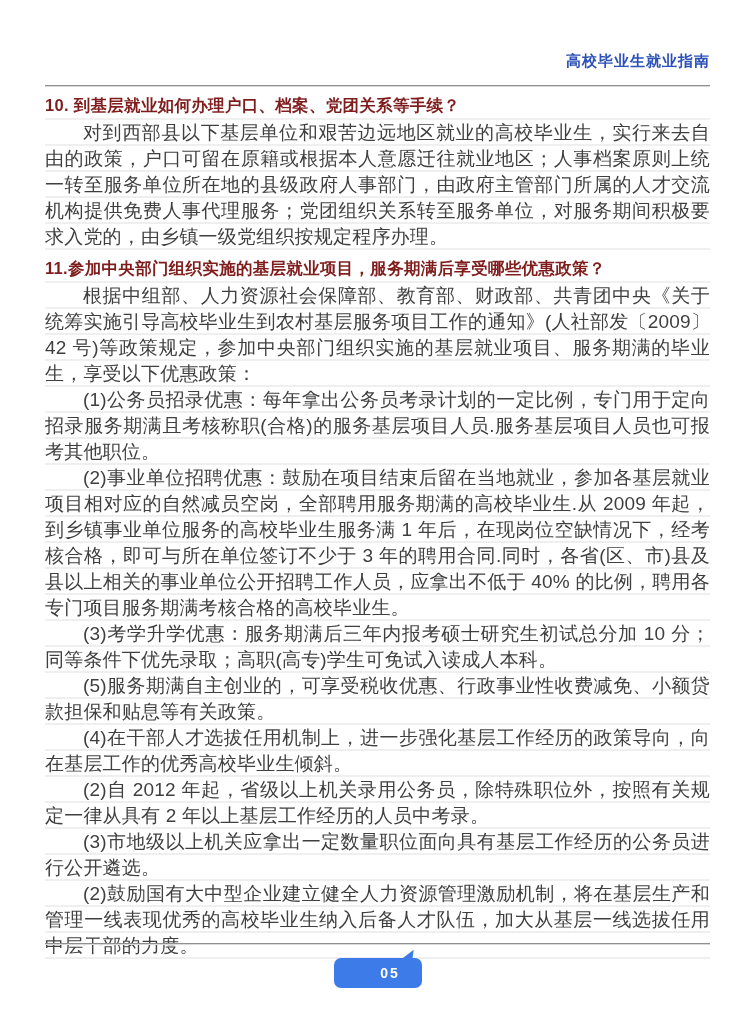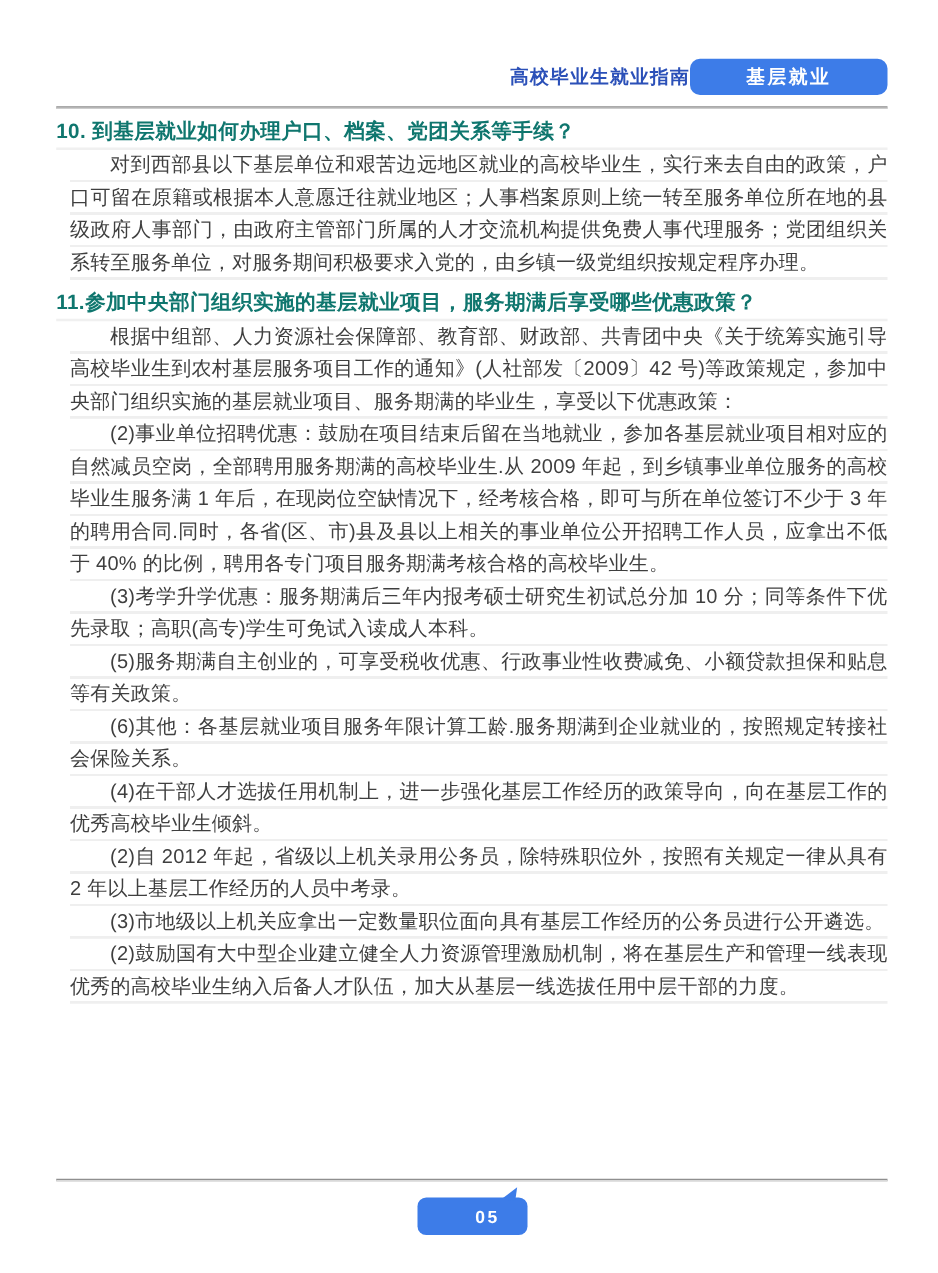--- a/index.html
+++ b/index.html
@@ -45,42 +45,41 @@
   .header-rule {
     height: 2px;
     background: #8f8f8f;
     border-bottom: 1px solid #d9d9d9;
     margin-top: 9px;
   }
   
   .section-heading {
     font-size: 16.5px;
     font-weight: bold;
-    color: #0f766e;
+    color: #7f1d1d;
     line-height: 26px;
     margin-top: 5px;
     border-bottom: 2px solid #f0f0f0;
     letter-spacing: 0.3px;
   }
   .para {
-    font-size: 16px;
+    font-size: 19px;
     color: #3f3f3f;
     line-height: 26px;
     text-align: justify;
     text-indent: 2em;
     letter-spacing: 0.2px;
     
     background-image: repeating-linear-gradient(
       to bottom,
       transparent 0px,
       transparent 24px,
       #efefef 24px,
       #efefef 26px
     );
-    margin-left: 11px;
   }
   
   .footer {
     position: absolute;
     left: 45px;
     right: 40px;
     bottom: 30px;
   }
   .footer-rule {
     height: 2px;
@@ -114,36 +113,35 @@
     transform: rotate(8deg);
   }
 </style>
 </head>
 <body>
 
 <div class="page">
 
   <div class="header">
     <div class="header-title">高校毕业生就业指南</div>
-    <div class="header-badge">基层就业</div>
   </div>
   <div class="header-rule"></div>
 
   <div class="section">
     <div class="section-heading">10. 到基层就业如何办理户口、档案、党团关系等手续？</div>
     <p class="para">对到西部县以下基层单位和艰苦边远地区就业的高校毕业生，实行来去自由的政策，户口可留在原籍或根据本人意愿迁往就业地区；人事档案原则上统一转至服务单位所在地的县级政府人事部门，由政府主管部门所属的人才交流机构提供免费人事代理服务；党团组织关系转至服务单位，对服务期间积极要求入党的，由乡镇一级党组织按规定程序办理。</p>
   </div>
 
   <div class="section">
     <div class="section-heading">11.参加中央部门组织实施的基层就业项目，服务期满后享受哪些优惠政策？</div>
     <p class="para">根据中组部、人力资源社会保障部、教育部、财政部、共青团中央《关于统筹实施引导高校毕业生到农村基层服务项目工作的通知》(人社部发〔2009〕42 号)等政策规定，参加中央部门组织实施的基层就业项目、服务期满的毕业生，享受以下优惠政策：</p>
+    <p class="para">(1)公务员招录优惠：每年拿出公务员考录计划的一定比例，专门用于定向招录服务期满且考核称职(合格)的服务基层项目人员.服务基层项目人员也可报考其他职位。</p>
     <p class="para">(2)事业单位招聘优惠：鼓励在项目结束后留在当地就业，参加各基层就业项目相对应的自然减员空岗，全部聘用服务期满的高校毕业生.从 2009 年起，到乡镇事业单位服务的高校毕业生服务满 1 年后，在现岗位空缺情况下，经考核合格，即可与所在单位签订不少于 3 年的聘用合同.同时，各省(区、市)县及县以上相关的事业单位公开招聘工作人员，应拿出不低于 40% 的比例，聘用各专门项目服务期满考核合格的高校毕业生。</p>
     <p class="para">(3)考学升学优惠：服务期满后三年内报考硕士研究生初试总分加 10 分；同等条件下优先录取；高职(高专)学生可免试入读成人本科。</p>
     <p class="para">(5)服务期满自主创业的，可享受税收优惠、行政事业性收费减免、小额贷款担保和贴息等有关政策。</p>
-    <p class="para">(6)其他：各基层就业项目服务年限计算工龄.服务期满到企业就业的，按照规定转接社会保险关系。</p>
   </div>
 
   <div class="section">
     <p class="para">(4)在干部人才选拔任用机制上，进一步强化基层工作经历的政策导向，向在基层工作的优秀高校毕业生倾斜。</p>
     <p class="para">(2)自 2012 年起，省级以上机关录用公务员，除特殊职位外，按照有关规定一律从具有 2 年以上基层工作经历的人员中考录。</p>
     <p class="para">(3)市地级以上机关应拿出一定数量职位面向具有基层工作经历的公务员进行公开遴选。</p>
     <p class="para">(2)鼓励国有大中型企业建立健全人力资源管理激励机制，将在基层生产和管理一线表现优秀的高校毕业生纳入后备人才队伍，加大从基层一线选拔任用中层干部的力度。</p>
   </div>
 
   <div class="footer">

